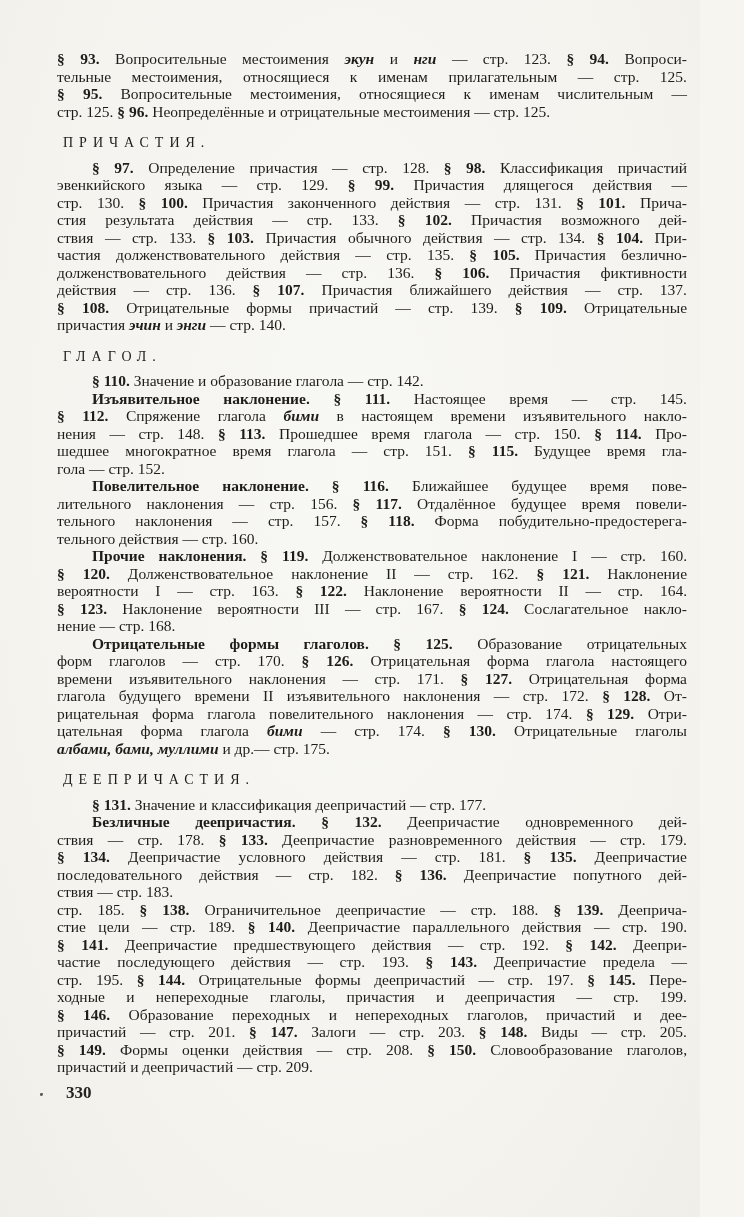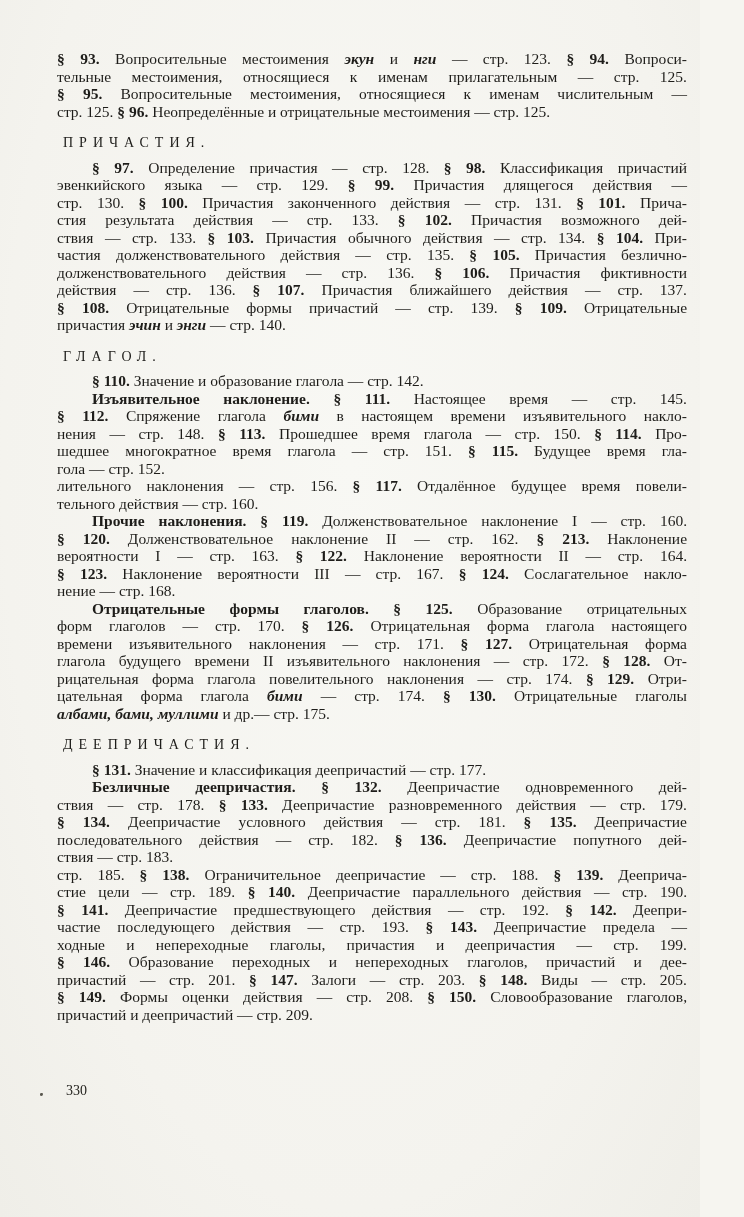--- a/index.html
+++ b/index.html
@@ -35,22 +35,23 @@
     letter-spacing: 6px;
     padding-left: 6px;
     font-size: 14px;
     line-height: 17.5px;
     margin: 14px 0 7px 0;
     white-space: nowrap;
   }
   .page-number {
     position: absolute;
     left: 66px; top: 1083px;
-    font-size: 14px;
+    font-size: 17px;
     color: #24231f;
+    font-weight: bold;
   }
   .speck {
     position: absolute;
     left: 40px; top: 1093px;
     width: 3px; height: 3px;
     border-radius: 50% 40% 60% 50%;
     background: #5a584f;
   }
 </style>
 </head>
@@ -82,26 +83,28 @@
         <div class="line last indent"><span class="b">§ 110.</span><span> Значение и образование глагола — стр. 142.</span></div>
       </div>
       <div class="para">
         <div class="line indent"><span class="b">Изъявительное наклонение.</span><span> </span><span class="b">§ 111.</span><span> Настоящее время — стр. 145.</span></div>
         <div class="line"><span class="b">§ 112.</span><span> Спряжение глагола </span><span class="bi">бими</span><span> в настоящем времени изъявительного накло-</span></div>
         <div class="line"><span>нения — стр. 148. </span><span class="b">§ 113.</span><span> Прошедшее время глагола — стр. 150. </span><span class="b">§ 114.</span><span> Про-</span></div>
         <div class="line"><span>шедшее многократное время глагола — стр. 151. </span><span class="b">§ 115.</span><span> Будущее время гла-</span></div>
         <div class="line last"><span>гола — стр. 152.</span></div>
       </div>
       <div class="para">
+        <div class="line indent"><span class="b">Повелительное наклонение.</span><span> </span><span class="b">§ 116.</span><span> Ближайшее будущее время пове-</span></div>
         <div class="line"><span>лительного наклонения — стр. 156. </span><span class="b">§ 117.</span><span> Отдалённое будущее время повели-</span></div>
+        <div class="line"><span>тельного наклонения — стр. 157. </span><span class="b">§ 118.</span><span> Форма побудительно-предостерега-</span></div>
         <div class="line last"><span>тельного действия — стр. 160.</span></div>
       </div>
       <div class="para">
         <div class="line indent"><span class="b">Прочие наклонения.</span><span> </span><span class="b">§ 119.</span><span> Долженствовательное наклонение I — стр. 160.</span></div>
-        <div class="line"><span class="b">§ 120.</span><span> Долженствовательное наклонение II — стр. 162. </span><span class="b">§ 213.</span><span> Наклонение</span></div>
+        <div class="line"><span class="b">§ 120.</span><span> Долженствовательное наклонение II — стр. 162. </span><span class="b">§ 121.</span><span> Наклонение</span></div>
         <div class="line"><span>вероятности I — стр. 163. </span><span class="b">§ 122.</span><span> Наклонение вероятности II — стр. 164.</span></div>
         <div class="line"><span class="b">§ 123.</span><span> Наклонение вероятности III — стр. 167. </span><span class="b">§ 124.</span><span> Сослагательное накло-</span></div>
         <div class="line last"><span>нение — стр. 168.</span></div>
       </div>
       <div class="para">
         <div class="line indent"><span class="b">Отрицательные формы глаголов.</span><span> </span><span class="b">§ 125.</span><span> Образование отрицательных</span></div>
         <div class="line"><span>форм глаголов — стр. 170. </span><span class="b">§ 126.</span><span> Отрицательная форма глагола настоящего</span></div>
         <div class="line"><span>времени изъявительного наклонения — стр. 171. </span><span class="b">§ 127.</span><span> Отрицательная форма</span></div>
         <div class="line"><span>глагола будущего времени II изъявительного наклонения — стр. 172. </span><span class="b">§ 128.</span><span> От-</span></div>
         <div class="line"><span>рицательная форма глагола повелительного наклонения — стр. 174. </span><span class="b">§ 129.</span><span> Отри-</span></div>
@@ -117,20 +120,21 @@
         <div class="line"><span>ствия — стр. 178. </span><span class="b">§ 133.</span><span> Деепричастие разновременного действия — стр. 179.</span></div>
         <div class="line"><span class="b">§ 134.</span><span> Деепричастие условного действия — стр. 181. </span><span class="b">§ 135.</span><span> Деепричастие</span></div>
         <div class="line"><span>последовательного действия — стр. 182. </span><span class="b">§ 136.</span><span> Деепричастие попутного дей-</span></div>
         <div class="line last"><span>ствия — стр. 183.</span></div>
       </div>
       <div class="para">
         <div class="line"><span>стр. 185. </span><span class="b">§ 138.</span><span> Ограничительное деепричастие — стр. 188. </span><span class="b">§ 139.</span><span> Дееприча-</span></div>
         <div class="line"><span>стие цели — стр. 189. </span><span class="b">§ 140.</span><span> Деепричастие параллельного действия — стр. 190.</span></div>
         <div class="line"><span class="b">§ 141.</span><span> Деепричастие предшествующего действия — стр. 192. </span><span class="b">§ 142.</span><span> Деепри-</span></div>
         <div class="line"><span>частие последующего действия — стр. 193. </span><span class="b">§ 143.</span><span> Деепричастие предела —</span></div>
+        <div class="line"><span>стр. 195. </span><span class="b">§ 144.</span><span> Отрицательные формы деепричастий — стр. 197. </span><span class="b">§ 145.</span><span> Пере-</span></div>
         <div class="line"><span>ходные и непереходные глаголы, причастия и деепричастия — стр. 199.</span></div>
         <div class="line"><span class="b">§ 146.</span><span> Образование переходных и непереходных глаголов, причастий и дее-</span></div>
         <div class="line"><span>причастий — стр. 201. </span><span class="b">§ 147.</span><span> Залоги — стр. 203. </span><span class="b">§ 148.</span><span> Виды — стр. 205.</span></div>
         <div class="line"><span class="b">§ 149.</span><span> Формы оценки действия — стр. 208. </span><span class="b">§ 150.</span><span> Словообразование глаголов,</span></div>
         <div class="line last"><span>причастий и деепричастий — стр. 209.</span></div>
       </div>
     </div>
   <div class="speck"></div>
   <div class="page-number">330</div>
 </div>

